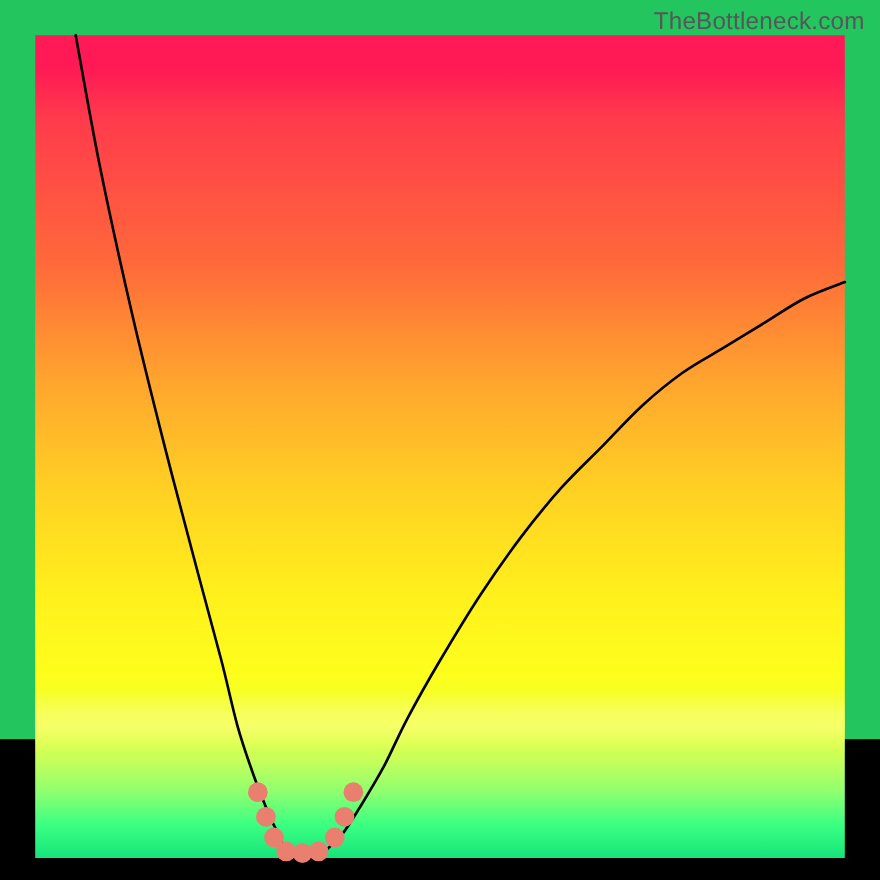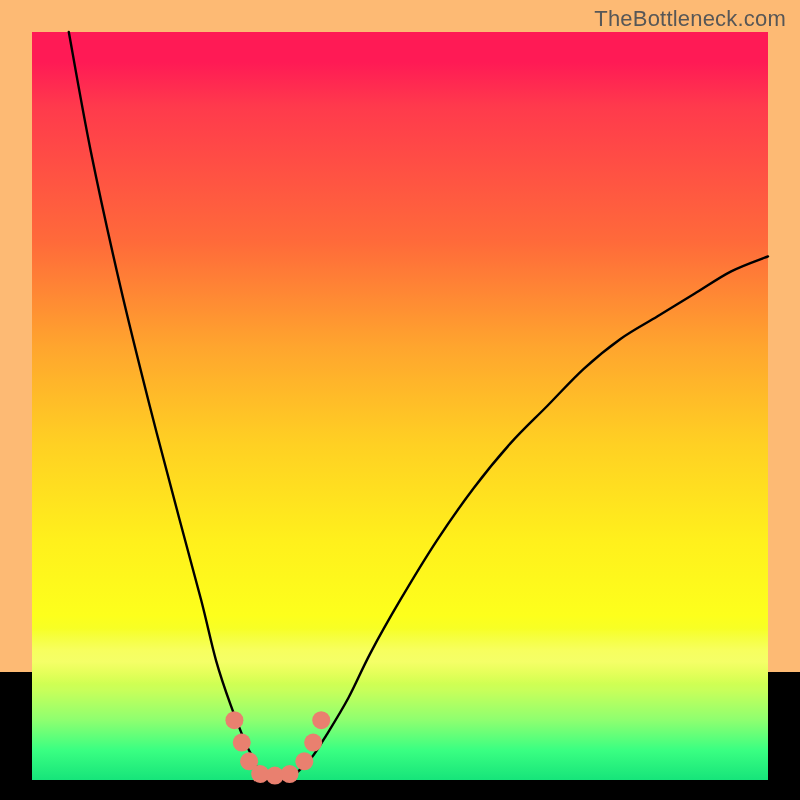--- a/index.html
+++ b/index.html
@@ -10,21 +10,21 @@
     background: #000;
     overflow: hidden;
     font-family: Arial, Helvetica, sans-serif;
   }
   .frame {
     position: absolute;
     left: 0;
     top: 0;
     width: 800px;
     height: 672px;
-    background: #fdba74;
+    background: #22c55e;
   }
   .plot {
     position: absolute;
     left: 32px;
     top: 32px;
     width: 736px;
     height: 748px;
     
     background: linear-gradient(to bottom,
       #ff1a55 0%,

